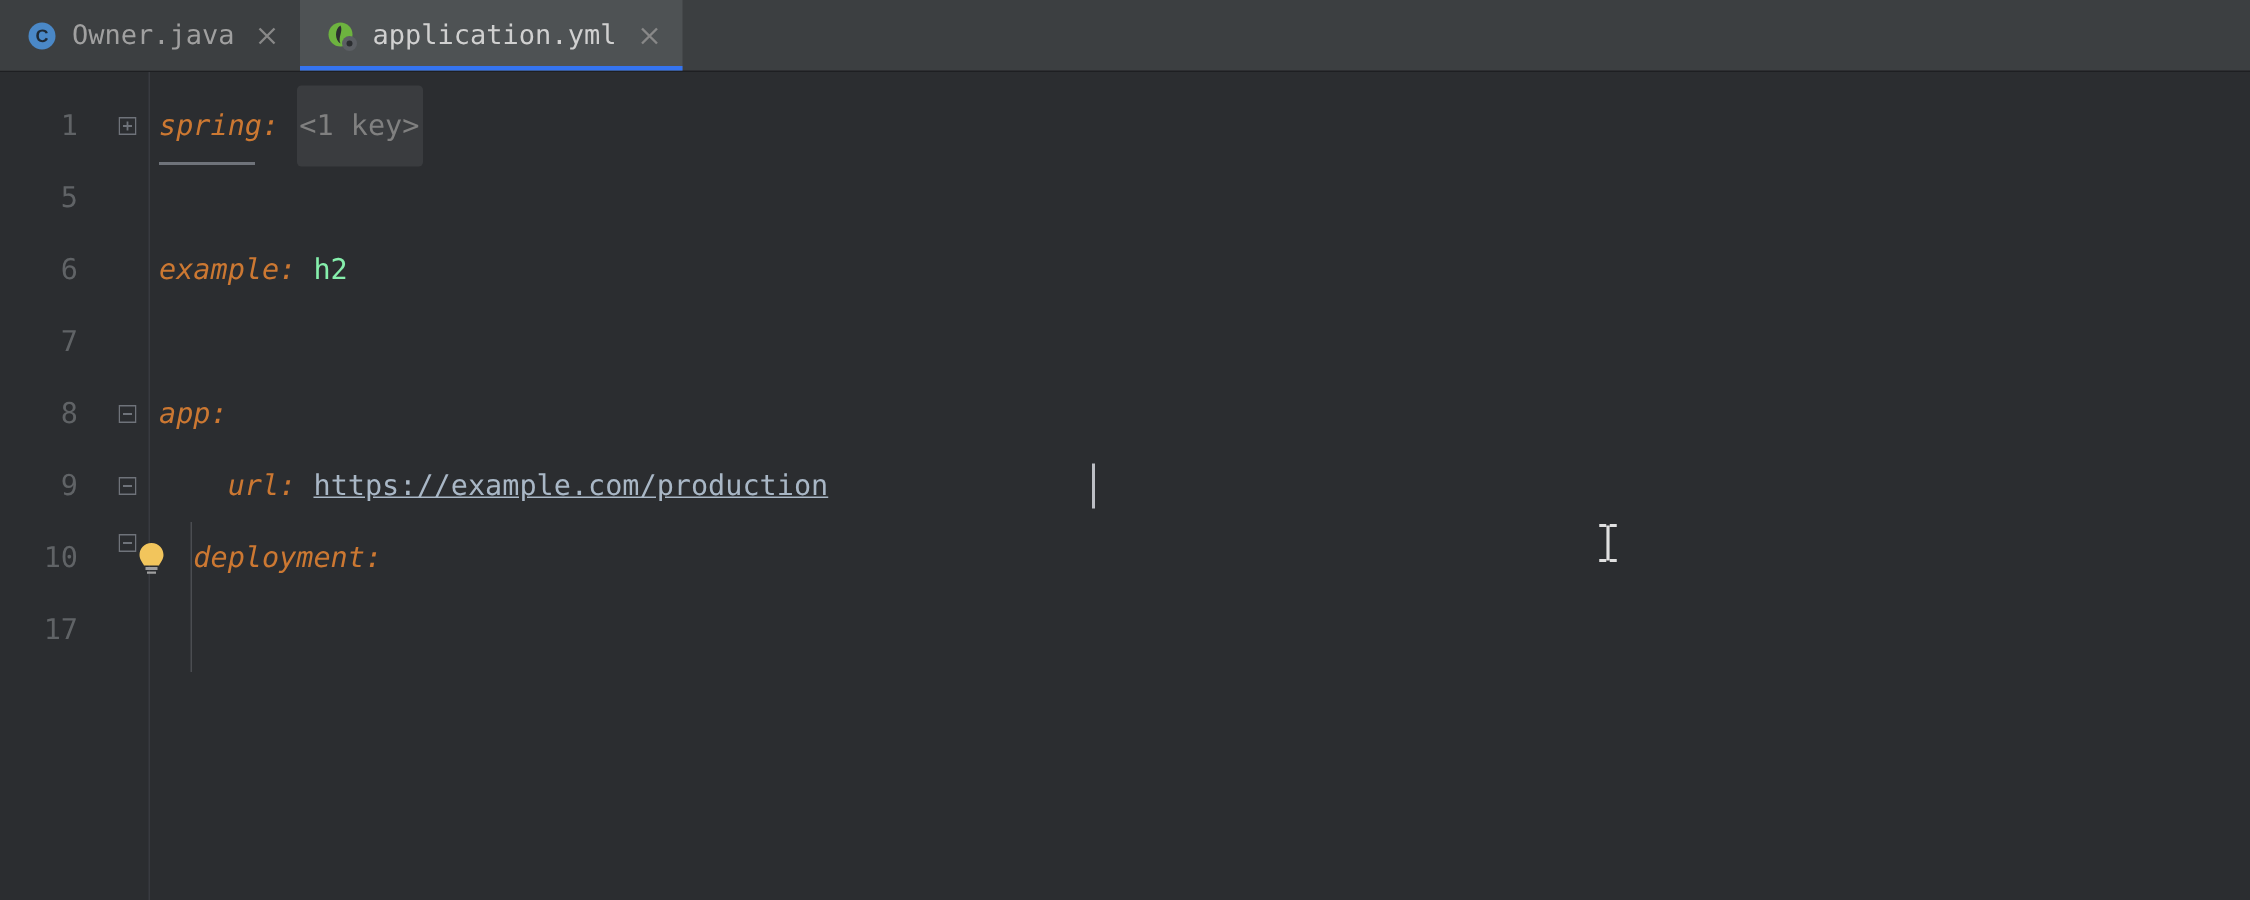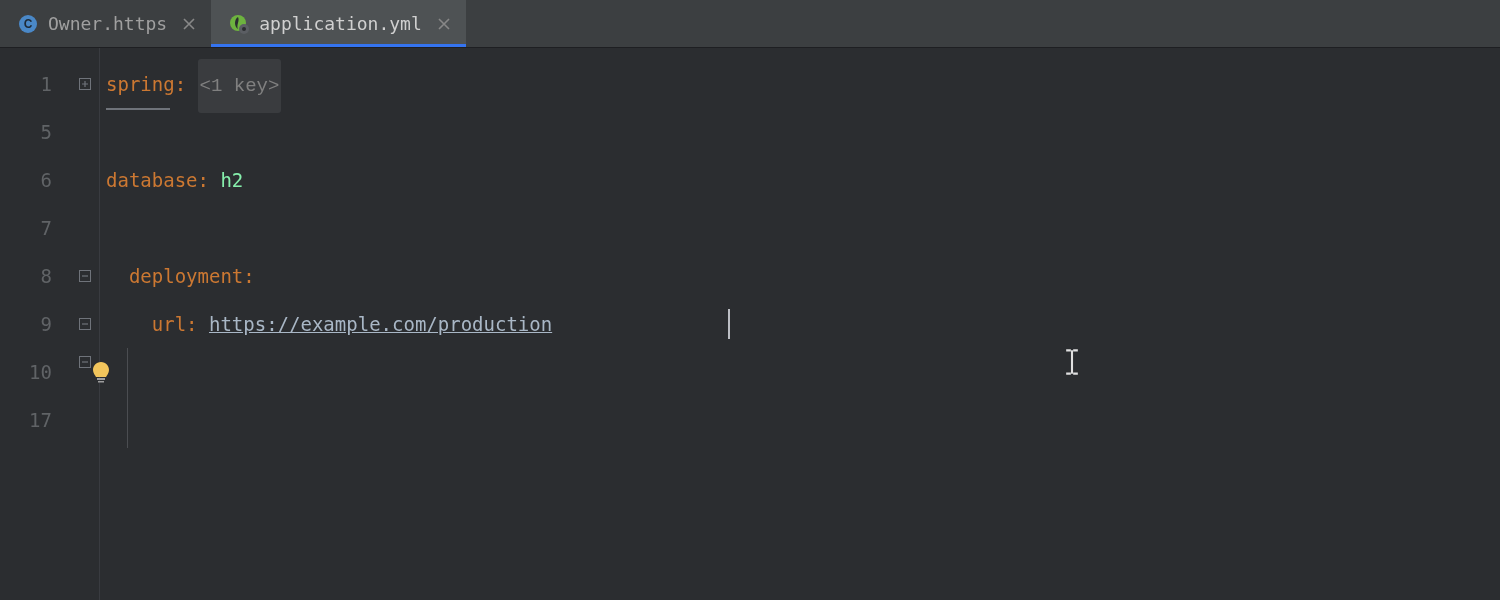--- a/index.html
+++ b/index.html
@@ -132,23 +132,23 @@
     .code-line.current::before {
       content: '';
       position: absolute;
       left: -107px;
       right: 0;
       top: 0;
       bottom: 0;
       background: #323438;
       z-index: -1;
     }
-    .key-yaml { color: #cc7832; }
+    .key-yaml { color: #cc7832; font-style: italic; }
     .value-yaml { color: #86efac; }
-    .folded-hint { color: #808080; background: #3a3c3f; padding: 16px 2px; border-radius: 3px; font-family: Liberation Mono, monospace; }
+    .folded-hint { color: #808080; background: #3a3c3f; padding: 16px 2px; border-radius: 3px; }
     .url-link { color: #a9b7c6; text-decoration: underline; }
     .caret {
       position: absolute;
       width: 2px;
       height: 30px;
       background: #bcbec4;
       left: 622px;
       top: 9px;
     }
     .text-cursor-icon {
@@ -180,21 +180,21 @@
 <body>
 
 <div class="tab-bar">
   <div class="tab inactive">
     <span class="tab-icon">
       <svg viewBox="0 0 20 20" width="20" height="20">
           <circle cx="10" cy="10" r="9" fill="#4a88c7"></circle>
           <text x="10" y="14" font-size="12" fill="#1e2a36" text-anchor="middle" font-family="sans-serif" font-weight="bold">C</text>
         </svg>
     </span>
-    <span class="tab-label">Owner.https</span>
+    <span class="tab-label">Owner.java</span>
     <span class="tab-close">
       <svg viewBox="0 0 12 12" width="12" height="12">
           <path d="M1 1 L11 11 M11 1 L1 11" stroke="currentColor" stroke-width="1.6"></path>
         </svg>
     </span>
   </div>
   <div class="tab active">
     <span class="tab-icon">
       <svg viewBox="0 0 20 20" width="20" height="20">
           <circle cx="9" cy="9" r="8" fill="#6db33f"></circle>
@@ -265,24 +265,25 @@
             <rect x="8" y="20" width="6" height="1.5" fill="#9e9e9e"></rect>
           </svg>
       </span>
     </div>
     <div class="fold-line"></div>
   </div>
   <div class="code">
     <div class="indent-guide"></div>
     <div class="code-line"><span class="key-yaml">spring:</span> <span class="folded-hint">&lt;1 key&gt;</span><span class="hint-under"></span></div>
     <div class="code-line"></div>
-    <div class="code-line"><span class="key-yaml">database:</span><span class="value-yaml"> h2</span></div>
+    <div class="code-line"><span class="key-yaml">example:</span><span class="value-yaml"> h2</span></div>
     <div class="code-line"></div>
+    <div class="code-line"><span class="key-yaml">app:</span></div>
+    <div class="code-line current">    <span class="key-yaml">url:</span> <span class="url-link">https://example.com/production</span><span class="caret"></span></div>
     <div class="code-line">  <span class="key-yaml">deployment:</span></div>
-    <div class="code-line current">    <span class="key-yaml">url:</span> <span class="url-link">https://example.com/production</span><span class="caret"></span></div>
     <div class="code-line"></div>
   </div>
 </div>
 
 <div class="text-cursor-icon">
   <svg viewBox="0 0 12 22" width="14" height="26">
       <path d="M1 1 H5 M7 1 H11 M6 1 V21 M1 21 H5 M7 21 H11" stroke="#e0e0e0" stroke-width="1.8" fill="none"></path>
     </svg>
 </div>
 

